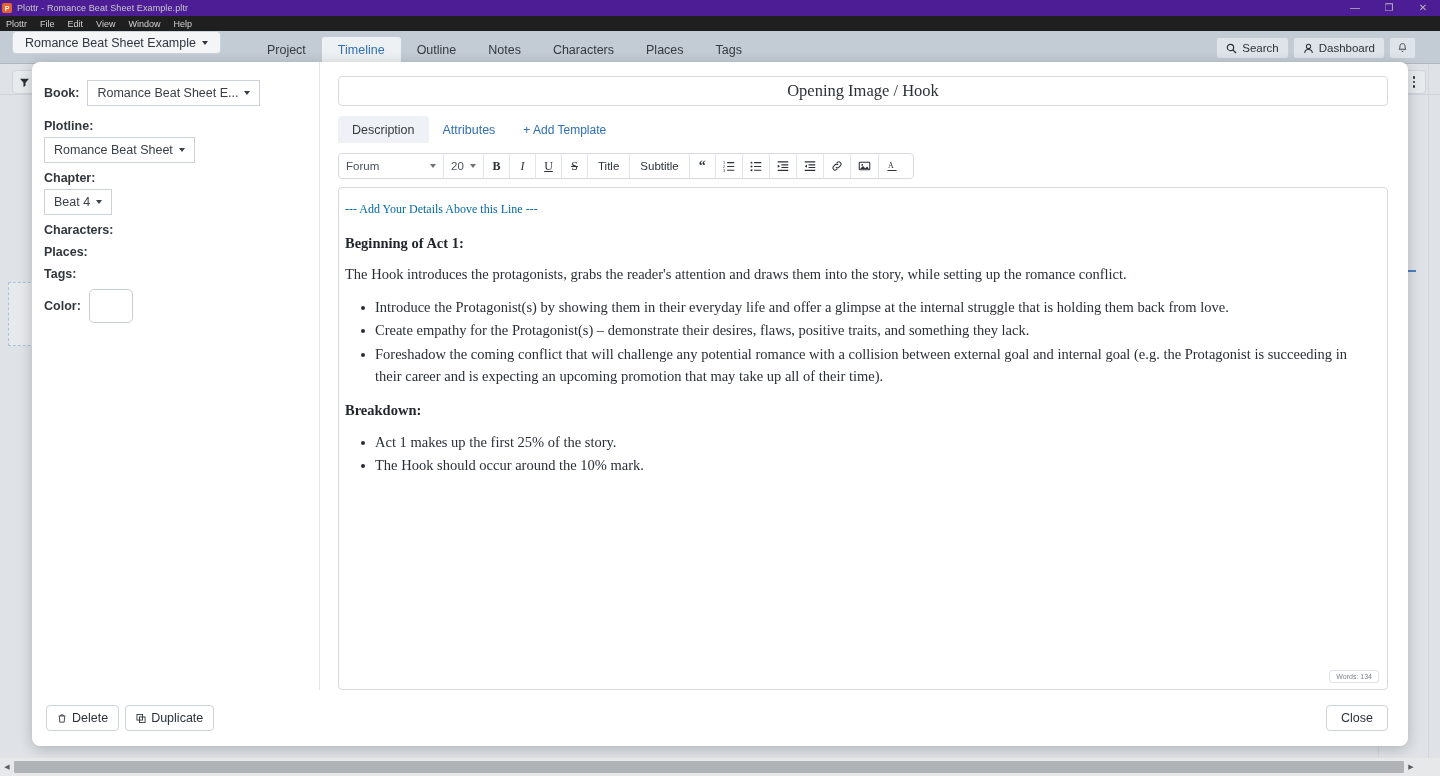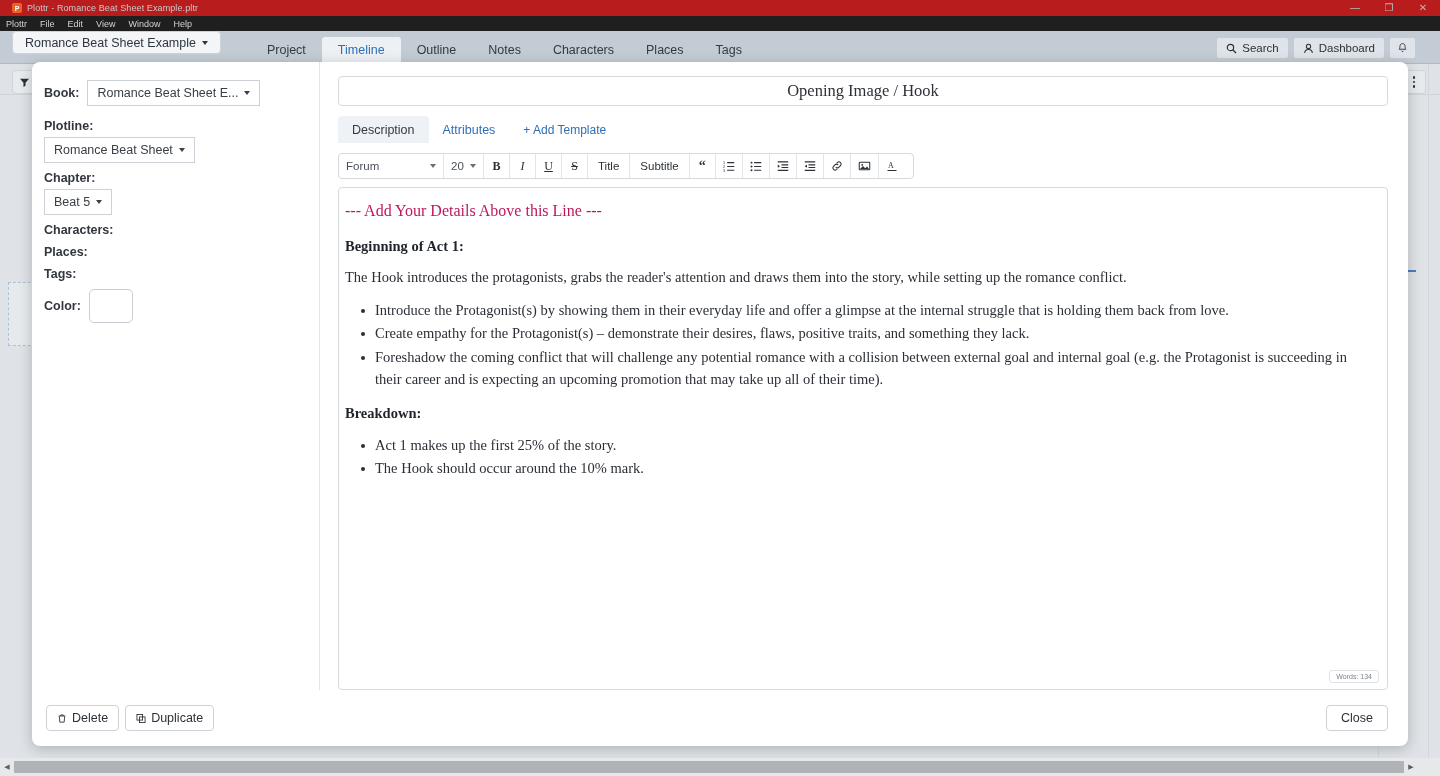--- a/index.html
+++ b/index.html
@@ -5,22 +5,22 @@
   * { box-sizing: border-box; margin: 0; padding: 0; }
   html, body {
     width: 1440px; height: 776px;
     overflow: hidden;
     font-family: "Liberation Sans", sans-serif;
     background: #d9dde1;
   }
 
   
   .titlebar {
-    height: 16px; background: #b91c1c; display: flex; align-items: center;
-    padding-left: 12px; position: relative;
+    height: 16px; background: #4c1d95; display: flex; align-items: center;
+    padding-left: 2px; position: relative;
   }
   .app-logo {
     width: 10px; height: 10px; background: #e8622c; border-radius: 2px;
     display: inline-flex; align-items: center; justify-content: center;
     color: #fff; font-size: 7px; font-weight: bold; line-height: 1;
   }
   .title-text {
     color: #c9c9c9; font-size: 9px; margin-left: 5px; letter-spacing: .1px;
   }
   .win-controls { position: absolute; right: 0; top: 0; height: 16px; display: flex; }
@@ -163,21 +163,21 @@
   .tb-s { text-decoration: line-through; font-family: "Liberation Serif", serif; }
   .tb-text { font-size: 11.5px; padding: 0 10px; }
   .tb-quote { font-family: "Liberation Serif", serif; font-weight: bold; font-size: 14px; }
 
   
   .editor {
     margin-top: 8px; flex: 1; border: 1px solid #d6dade; border-radius: 4px;
     padding: 14px 18px 10px 6px; position: relative; min-height: 0; overflow: hidden;
     font-family: "Liberation Serif", serif;
   }
-  .ed-ph { font-size: 16px; color: #be185d; margin-bottom: 18px; }
+  .ed-ph { font-size: 12px; color: #0369a1; margin-bottom: 18px; }
   .ed-h { font-size: 14.5px; color: #1f242b; font-weight: bold; margin: 14px 0 13px; }
   .ed-h:first-of-type { margin-top: 0; }
   .ed-p { font-size: 14.5px; color: #2a2f36; margin-bottom: 12px; line-height: 1.35; }
   .ed-list { list-style: none; margin: 0 0 6px 0; padding: 0; }
   .ed-list li {
     font-size: 14.5px; color: #2a2f36; line-height: 1.5;
     padding-left: 30px; position: relative; margin-bottom: 2px;
   }
   .ed-list li::before {
     content: ""; position: absolute; left: 16px; top: 9px;
@@ -312,21 +312,21 @@
         <span class="stack-label">Plotline:</span>
         <span class="sel-btn">
           <span>Romance Beat Sheet</span>
           <span class="caret"></span>
         </span>
       </div>
 
       <div class="meta-row">
         <span class="stack-label">Chapter:</span>
         <span class="sel-btn">
-          <span>Beat 5</span>
+          <span>Beat 4</span>
           <span class="caret"></span>
         </span>
       </div>
 
       <div class="meta-row">
         <span class="stack-label">Characters:</span>
       </div>
       <div class="meta-row">
         <span class="stack-label">Places:</span>
       </div>

